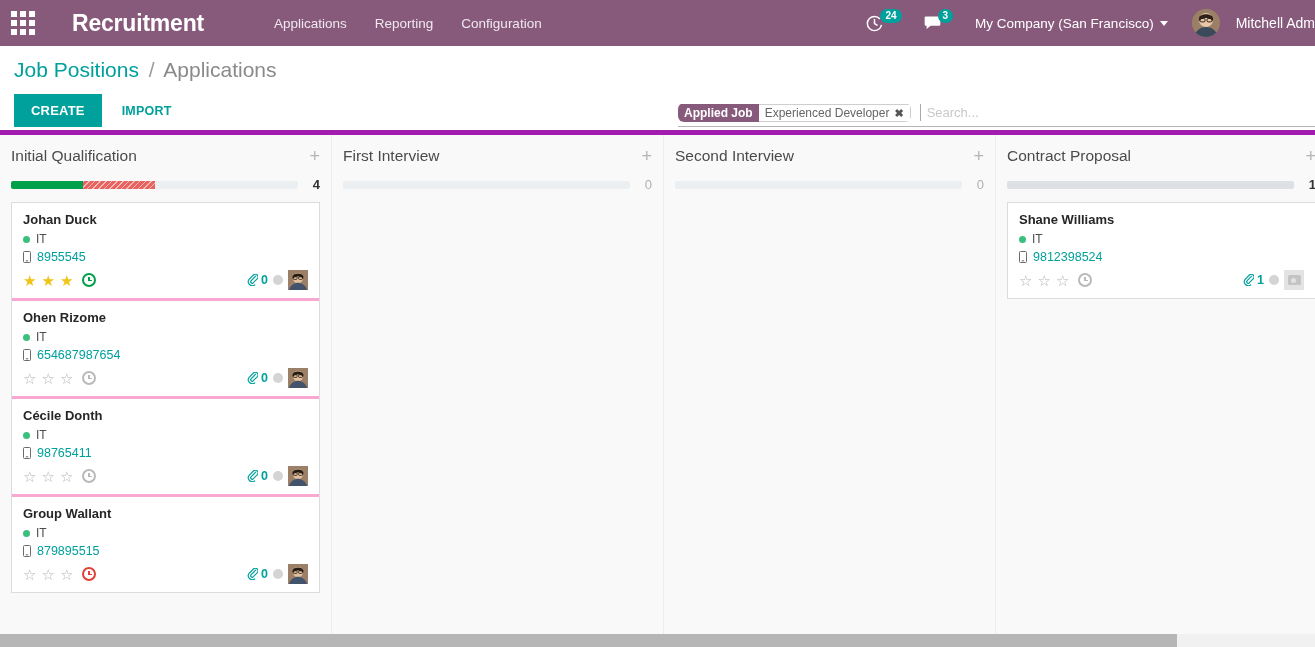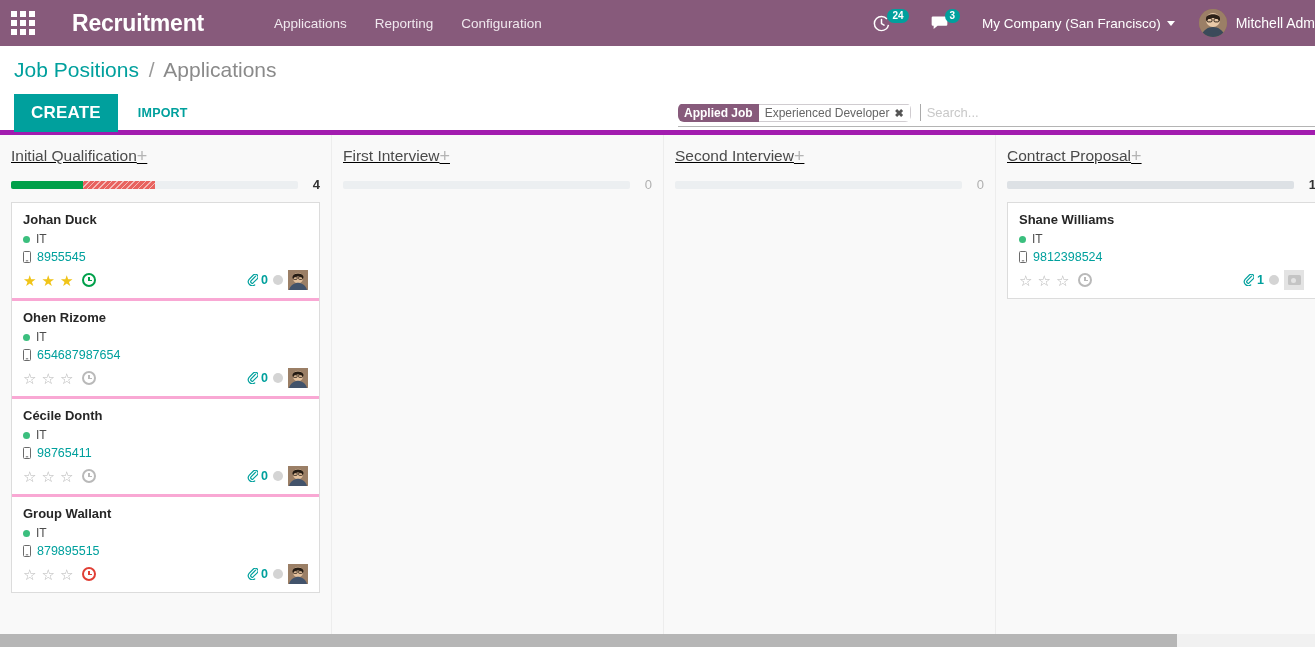--- a/index.html
+++ b/index.html
@@ -70,21 +70,21 @@
     top: -7px;
     line-height: 12px;
   }
   .company-sel {
     font-size: 13.5px; color: #FFFFFF;
     display: flex; align-items: center; gap: 6px;
     margin-right: 24px; white-space: nowrap; cursor: pointer;
   }
   .caret { width: 0; height: 0; border-left: 4px solid transparent;
            border-right: 4px solid transparent; border-top: 5px solid currentColor; }
-  .user-box { display: flex; align-items: center; gap: 9px; cursor: pointer; }
+  .user-box { display: flex; align-items: center; gap: 16px; cursor: pointer; }
   .user-avatar {
     width: 28px; height: 28px; border-radius: 50%;
     background: #8a6a52; overflow: hidden; position: relative; flex: none;
   }
   .user-name { font-size: 14px; white-space: nowrap; }
 
   
   .control-panel {
     background: #FFFFFF;
     border-bottom: 5px solid #a21caf;
@@ -94,21 +94,21 @@
   }
   .breadcrumb {
     font-size: 21px; padding-top: 12px; white-space: nowrap;
   }
   .breadcrumb .bc-link { color: #00A09D; cursor: pointer; }
   .breadcrumb .bc-sep { color: #9a9a9a; margin: 0 4px; }
   .breadcrumb .bc-cur { color: #8a8a8a; }
   .btn-row { margin-top: 12px; display: flex; align-items: center; gap: 8px; }
   .btn-create {
     background: #00A09D; color: #FFFFFF;
-    border: none; font-size: 17px; font-weight: bold;
+    border: none; font-size: 13px; font-weight: bold;
     padding: 9px 17px; cursor: pointer; letter-spacing: .2px;
   }
   .btn-import {
     background: transparent; color: #00A09D; border: none;
     font-size: 12.5px; font-weight: bold; padding: 9px 12px;
     cursor: pointer; letter-spacing: .2px;
   }
 
   
   .search-area {
@@ -167,21 +167,21 @@
     position: relative;
   }
   .k-col {
     width: 332px; flex: none;
     padding: 0 11px;
     border-right: 1px solid #ededed;
     height: 100%;
   }
   .k-col:first-child { border-left: none; }
   .k-head { padding-top: 12px; }
-  .k-title-row { display: flex; align-items: center; justify-content: flex-start; text-decoration: underline; }
+  .k-title-row { display: flex; align-items: center; justify-content: space-between; }
   .k-title { font-size: 15.5px; color: #4b4b4b; white-space: nowrap; }
   .k-plus { color: #b4b4b4; font-size: 18px; cursor: pointer; line-height: 14px; }
   .k-prog-row { display: flex; align-items: center; gap: 10px; margin-top: 12px; }
   .k-bar { flex: 1; height: 8px; background: #eceff1; border-radius: 2px; display: flex; overflow: hidden; }
   .k-bar.filled { background: #DDE1E5; }
   .k-seg-green { background: #00A04A; }
   .k-seg-red {
     background: #E8635F;
     background-image: repeating-linear-gradient(135deg,
        rgba(255,255,255,.55) 0px, rgba(255,255,255,.55) 1px,

